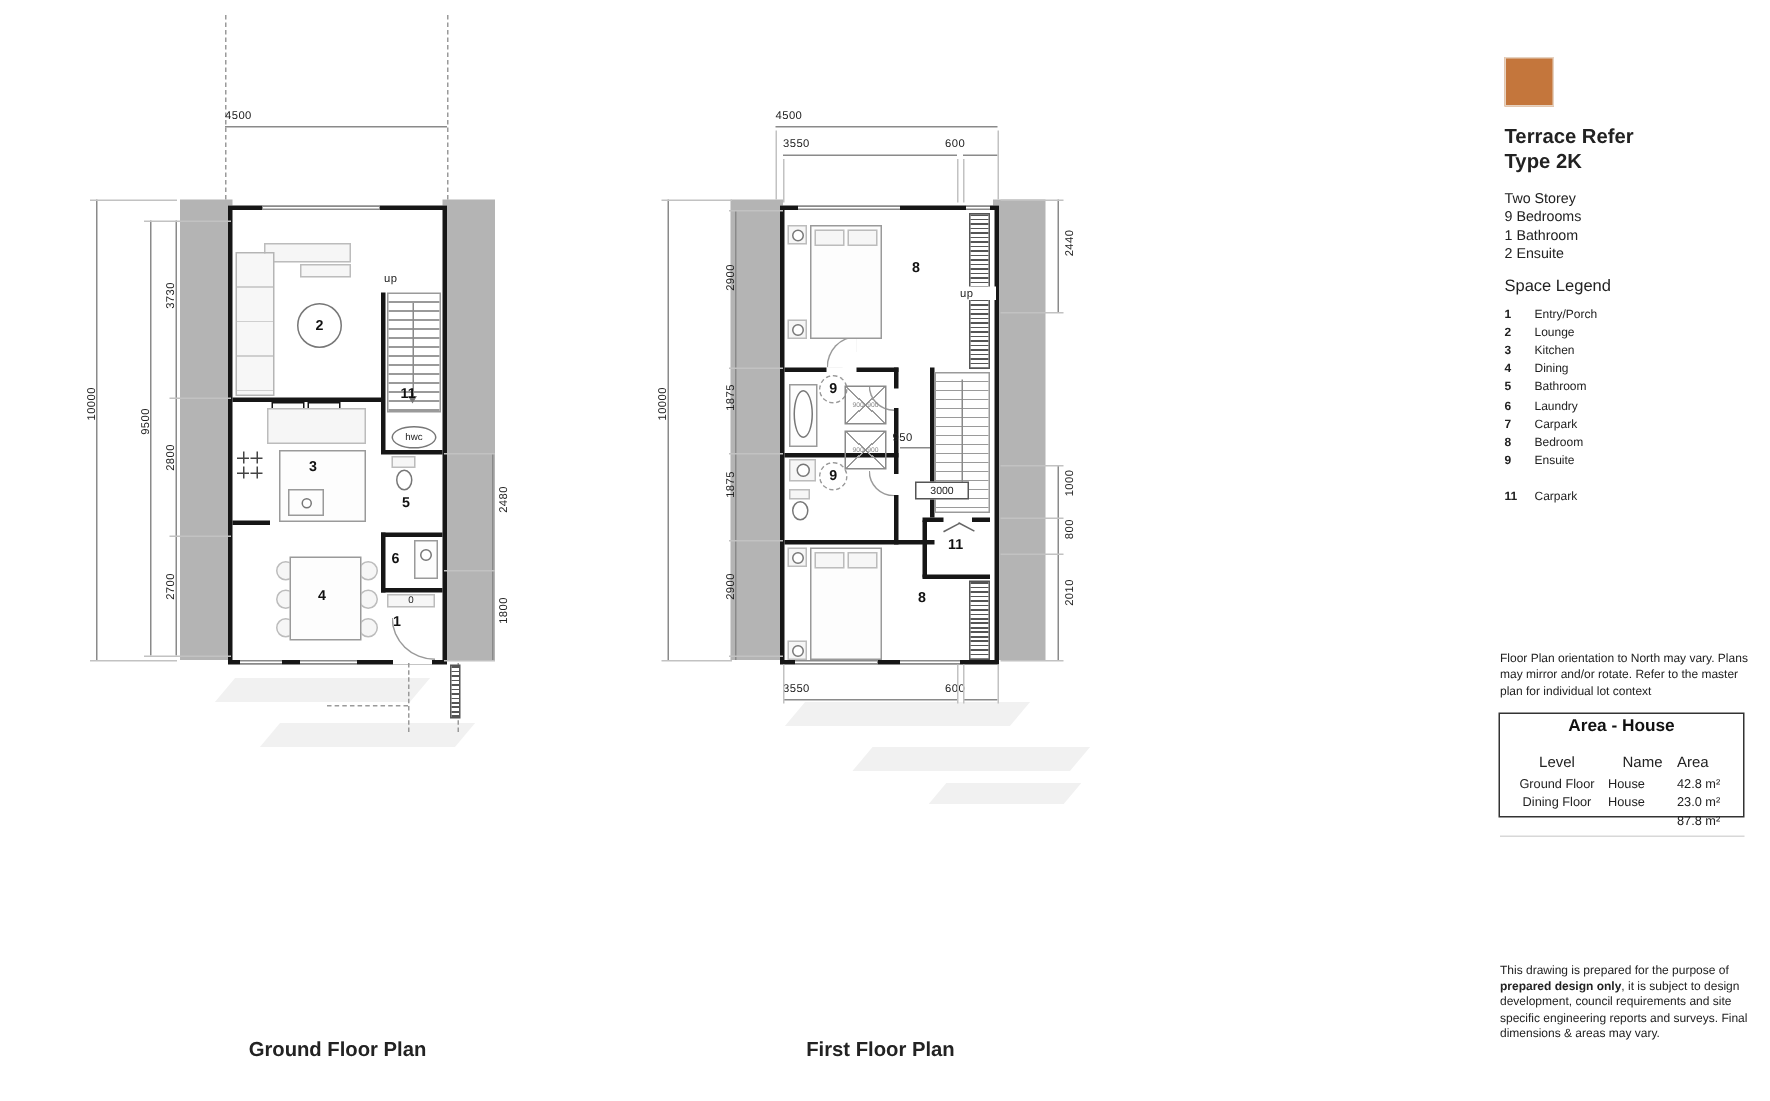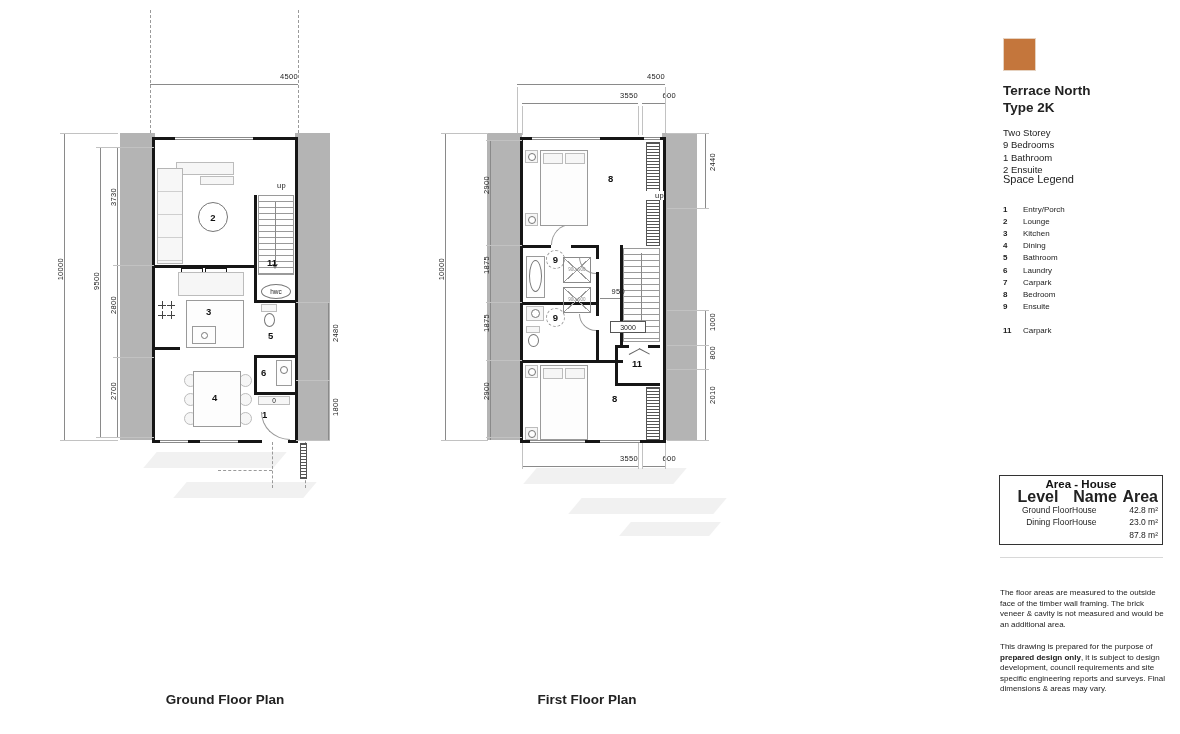--- a/index.html
+++ b/index.html
@@ -25,49 +25,49 @@
         linear-gradient(to bottom right,transparent calc(50% - .5px),#9a9a9a calc(50% - .5px),#9a9a9a calc(50% + .5px),transparent calc(50% + .5px));}
   .circle{position:absolute;border:1px solid #777;border-radius:50%;box-sizing:border-box;background:#fff;}
   .dcircle{position:absolute;border:1px dashed #999;border-radius:50%;box-sizing:border-box;
         display:flex;align-items:center;justify-content:center;}
   .door{position:absolute;border-left:1px solid #999;border-bottom:1px solid #999;border-bottom-left-radius:100% 100%;box-sizing:border-box;}
   .door2{position:absolute;border-left:1px solid #999;border-top:1px solid #999;border-top-left-radius:100% 100%;box-sizing:border-box;}
   .dl{position:absolute;background:#8a8a8a;}
   .ext{position:absolute;background:#c2c2c2;}
   .dashv{position:absolute;width:0;border-left:1px dashed #9a9a9a;}
   .dashh{position:absolute;height:0;border-top:1px dashed #9a9a9a;}
-  .dt{position:absolute;font-size:7.5px;color:#222;text-align:right;letter-spacing:.3px;}
+  .dt{position:absolute;font-size:7.5px;color:#222;text-align:left;letter-spacing:.3px;}
   .vt{position:absolute;writing-mode:vertical-rl;transform:rotate(180deg);font-size:7.5px;color:#222;letter-spacing:.3px;}
   .rm{position:absolute;font-weight:700;font-size:9.5px;color:#111;}
   .sm{position:absolute;font-size:7px;color:#222;text-align:center;}
   .micro{position:absolute;font-size:4.5px;color:#888;text-align:center;}
   .plus{position:absolute;width:8px;height:8px;}
   .plus::before{content:"";position:absolute;left:3.5px;top:0;width:1px;height:8px;background:#444;}
   .plus::after{content:"";position:absolute;top:3.5px;left:0;height:1px;width:8px;background:#444;}
   .seg{position:absolute;height:1px;background:#666;transform-origin:left center;}
   .ahead{position:absolute;width:0;height:0;border-left:3px solid transparent;border-right:3px solid transparent;border-top:5px solid #777;}
   .wm{position:absolute;background:#f1f1f1;transform:skewX(-40deg);}
   .plan-title{position:absolute;font-weight:700;font-size:13.5px;color:#222;text-align:center;}
   
   .swatch{position:absolute;left:1003px;top:38px;width:31px;height:31px;background:#c4763c;border:1px solid #e6d2c0;}
   .ptitle{position:absolute;left:1003px;top:83px;font-weight:700;font-size:13.5px;line-height:16.5px;color:#222;}
   .specs{position:absolute;left:1003px;top:127px;font-size:9.5px;line-height:12.3px;color:#222;}
-  .lheading{position:absolute;left:1003px;top:173px;font-size:11px;color:#222;}
+  .lheading{position:absolute;left:1003px;top:185px;font-size:11px;color:#222;}
   .legend{position:absolute;left:1003px;top:203px;width:160px;font-size:8px;color:#222;}
   .lrow{display:flex;height:12.2px;align-items:center;}
   .lrow.gap{margin-top:12px;}
   .lnum{width:20px;font-weight:700;}
   .onote{position:absolute;left:1000px;top:434px;width:168px;font-size:8px;line-height:10.8px;color:#222;}
   .atable{position:absolute;left:999px;top:475px;width:164px;height:70px;border:1px solid #333;box-sizing:border-box;background:#fff;}
   .attl{font-weight:700;font-size:11.5px;text-align:center;margin-top:2px;color:#111;}
   .arow{display:flex;font-size:8.5px;line-height:12.5px;color:#222;padding:0 4px;}
-  .arow.hd{font-weight:700;font-size:16px;margin-top:1px;}
-  .c1{width:68px;text-align:right;}
+  .arow.hd{font-weight:400;font-size:10px;margin-top:13px;}
+  .c1{width:68px;text-align:center;}
   .c2{width:46px;text-align:left;}
-  .c3{flex:1;text-align:right;}
+  .c3{flex:1;text-align:left;}
   .arow.hd .c1{text-align:center;} .arow.hd .c2{text-align:center;}
   .sep{position:absolute;left:1000px;top:557px;width:163px;height:1px;background:#d8d8d8;}
   .note{position:absolute;left:1000px;width:170px;font-size:8px;line-height:10.6px;color:#222;}
 </style>
 </head>
 <body>
 
 <div class="page">
 
   <div class="wm" style="left:150px;top:452px;width:130px;height:16px;"></div>
@@ -303,21 +303,21 @@
     <div class="ext" style="left:218px;top:433px;width:1px;height:26px;"></div>
     <div class="ext" style="left:222px;top:433px;width:1px;height:26px;"></div>
     <div class="ext" style="left:245px;top:433px;width:1px;height:26px;"></div>
   </div>
 
   <div class="plan-title" style="left:125px;top:692px;width:200px;">Ground Floor Plan</div>
   <div class="plan-title" style="left:487px;top:692px;width:200px;">First Floor Plan</div>
 
   <div class="swatch"></div>
   <div class="ptitle">
-    <div>Terrace North</div>
+    <div>Terrace Refer</div>
     <div>Type 2K</div>
   </div>
   <div class="specs">
     <div>Two Storey</div>
     <div>9 Bedrooms</div>
     <div>1 Bathroom</div>
     <div>2 Ensuite</div>
   </div>
   <div class="lheading">Space Legend</div>
   <div class="legend">
@@ -355,20 +355,21 @@
       </div>
     <div class="lrow">
         <span class="lnum">9</span>
         <span>Ensuite</span>
       </div>
     <div class="lrow gap">
         <span class="lnum">11</span>
         <span>Carpark</span>
       </div>
   </div>
+  <div class="onote">Floor Plan orientation to North may vary. Plans may mirror and/or rotate. Refer to the master plan for individual lot context</div>
 
   <div class="atable">
     <div class="attl">Area - House</div>
     <div class="arow hd">
       <span class="c1">Level</span>
       <span class="c2">Name</span>
       <span class="c3">Area</span>
     </div>
     <div class="arow">
       <span class="c1">Ground Floor</span>
@@ -381,18 +382,17 @@
       <span class="c3">23.0 m²</span>
     </div>
     <div class="arow">
       <span class="c1"></span>
       <span class="c2"></span>
       <span class="c3">87.8 m²</span>
     </div>
   </div>
 
   <div class="sep"></div>
-  <div class="note" style="top:588px;">The floor areas are measured to the outside face of the timber wall framing. The brick veneer &amp; cavity is not measured and would be an additional area.</div>
   <div class="note" style="top:642px;">
     <span>This drawing is prepared for the purpose of </span><span style="font-weight:700;">prepared design only</span><span>, it is subject to design development, council requirements and site specific engineering reports and surveys. Final dimensions &amp; areas may vary.</span>
   </div>
 
 </div>
 
 </body></html>

